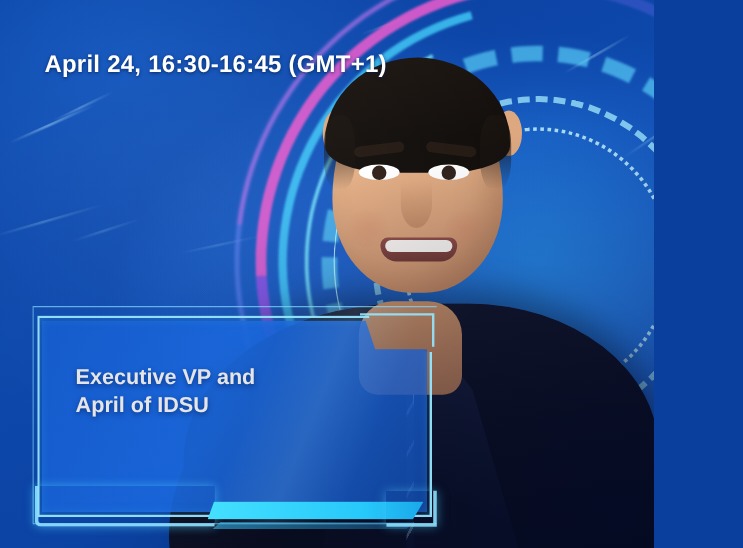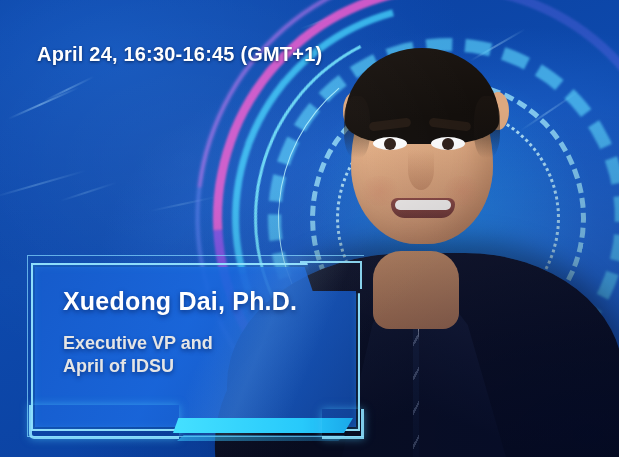--- a/index.html
+++ b/index.html
@@ -1,18 +1,18 @@
 <!DOCTYPE html>
 <html><head>
 <meta charset="utf-8">
 <style>
   html,body{margin:0;padding:0;background:#0b3f9e;}
   *{box-sizing:border-box;}
   #stage{
-    position:relative;width:619px;height:457px;overflow:hidden;
+    position:relative;width:545px;height:457px;overflow:hidden;
     font-family:"Liberation Sans","DejaVu Sans",sans-serif;
     background:#0c45a6;
   }
 
   
   .bg-base{
     position:absolute;inset:0;
     background:
       radial-gradient(120% 95% at 82% 58%, #2a74e0 0%, rgba(42,116,224,0) 55%),
       radial-gradient(95% 80% at 18% 12%, #1356bd 0%, rgba(19,86,189,0) 60%),
@@ -322,21 +322,20 @@
     <div class="card-fill"></div>
     <div class="card-frame"></div>
     <div class="corner-tr-step"></div>
     <div class="card-sheen"></div>
     <div class="corner-bl"></div>
     <div class="bottom-bar2"></div>
     <div class="bottom-bar"></div>
     <div class="corner-br"></div>
 
     <div class="card-text">
-      <div class="speaker-name">Xuedong Dai, Ph.D.</div>
       <div class="speaker-title">
         <div>Executive VP and</div>
         <div>April of IDSU</div>
       </div>
     </div>
   </div>
 
 </div>
 
 </body></html>

